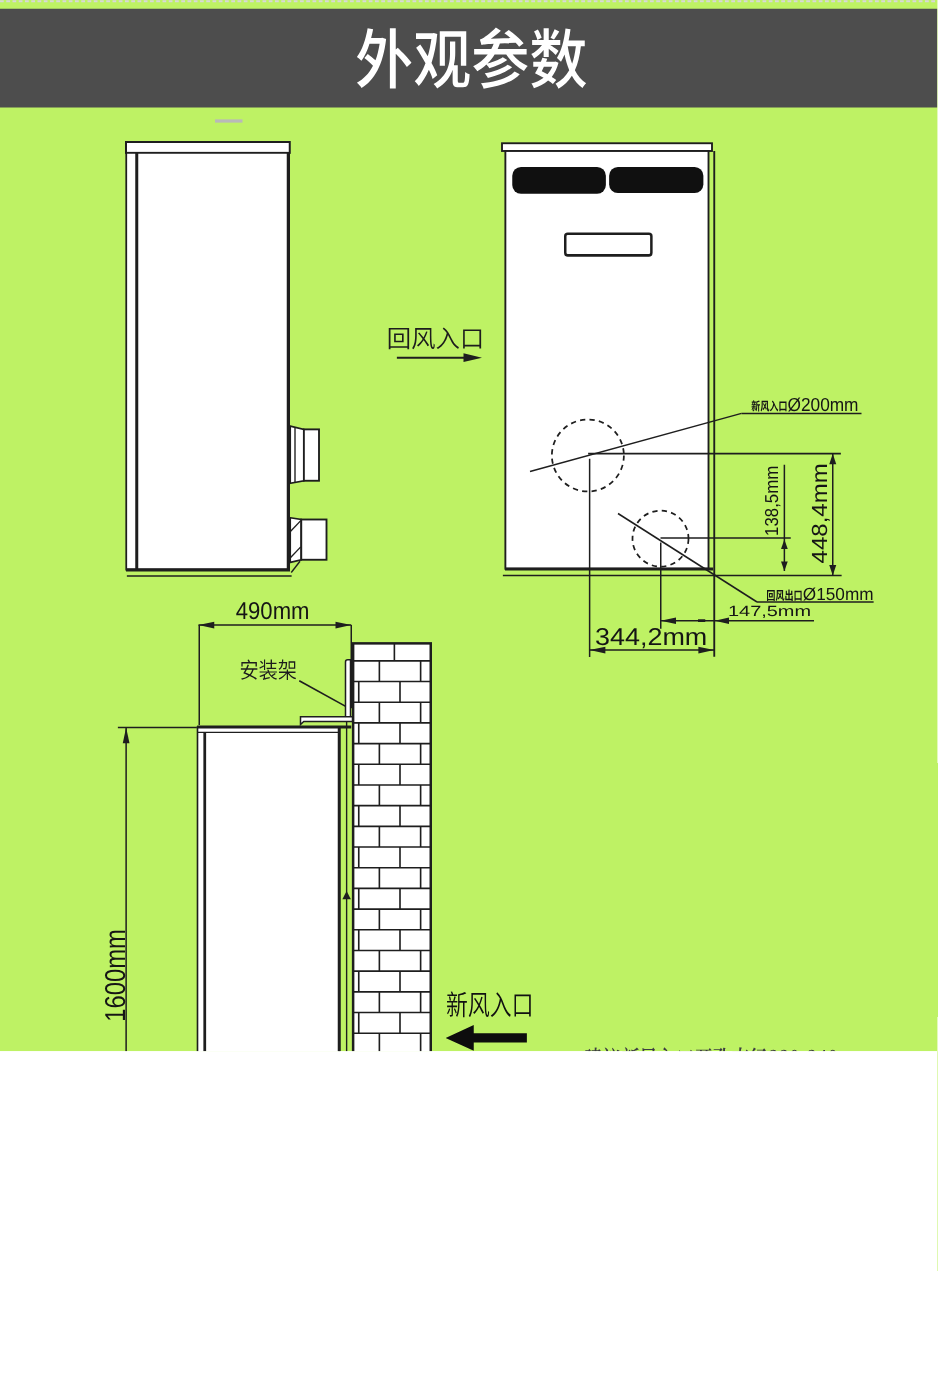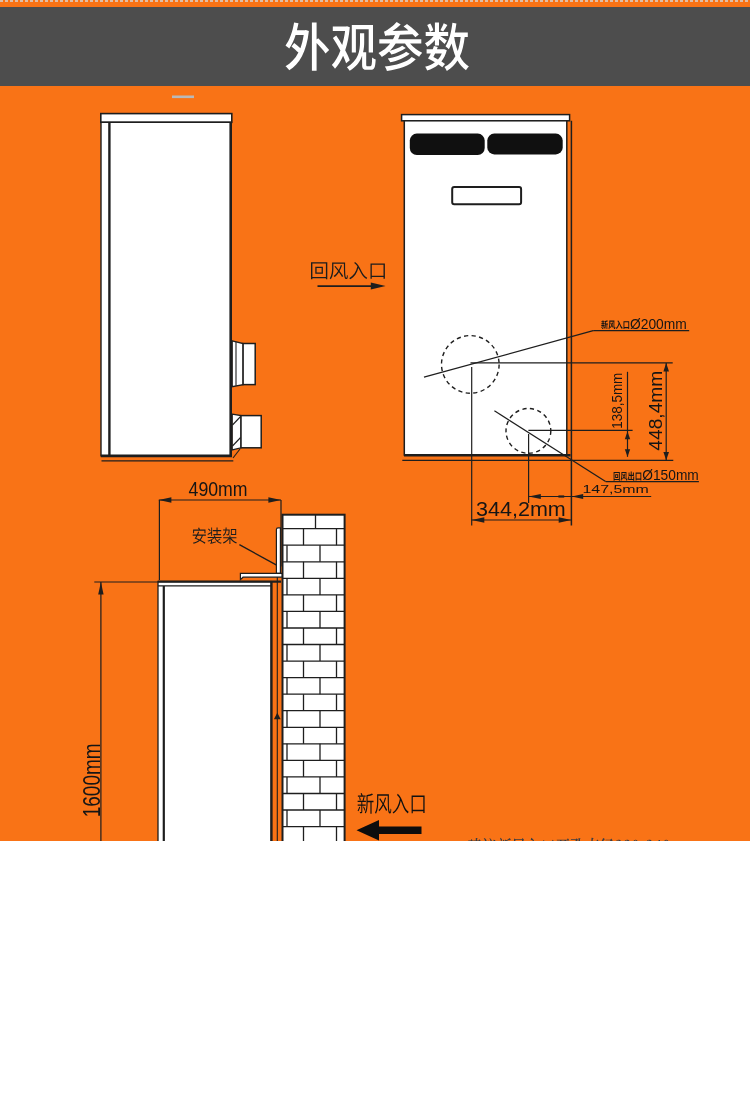--- a/index.html
+++ b/index.html
@@ -1,15 +1,15 @@
 <!DOCTYPE html>
 <html><head><meta charset="utf-8">
 <style>
 html,body{margin:0;padding:0;background:#ffffff;}
-#page{position:relative;width:750px;height:841px;background:#f97316;overflow:hidden;}
+#page{position:relative;width:750px;height:841px;background:#bef264;overflow:hidden;}
 svg{position:absolute;left:0;top:0;}
 </style></head>
 <body>
 <div id="page">
 <svg width="750" height="1115" viewBox="0 0 750 1115">
 
 <g>
         <line x1="0" y1="1" x2="750" y2="1" stroke="#d8d8d8" stroke-width="1.6" stroke-dasharray="3 2"></line>
       </g>
 

